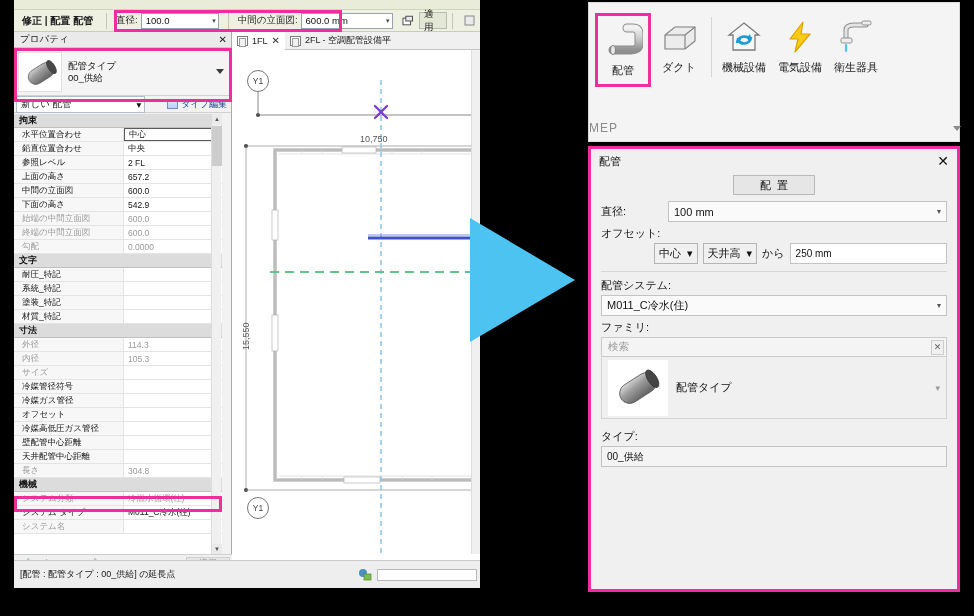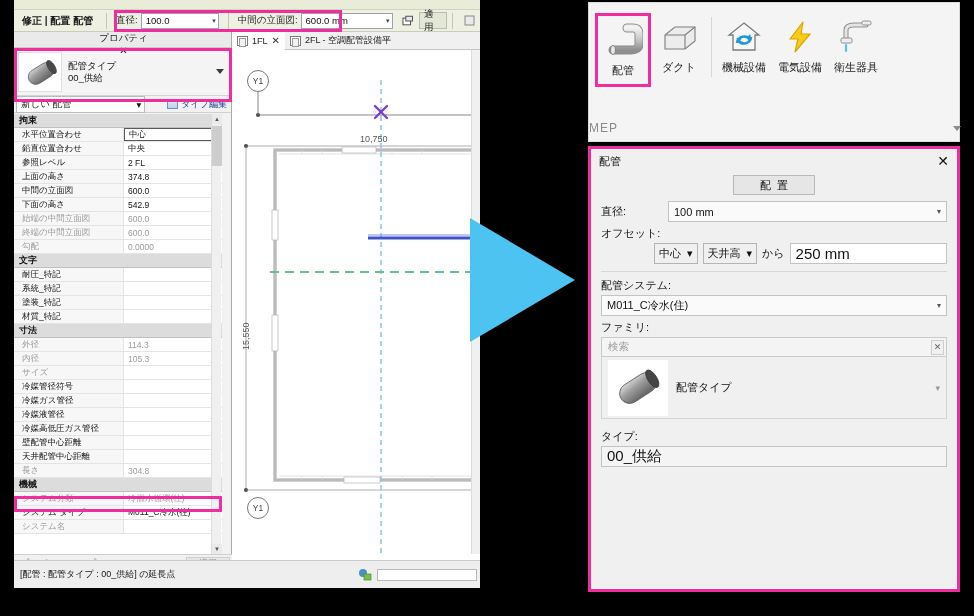--- a/index.html
+++ b/index.html
@@ -67,21 +67,21 @@
   }
 
   
   .props {
     position: absolute; left: 0; top: 32px; width: 218px; height: 540px;
     background: #f2f2f2; border-right: 1px solid #a9a9a9;
   }
   .props-title {
     height: 16px; background: #eaeaea; border-bottom: 1px solid #c9c9c9;
     display: flex; align-items: center; justify-content: space-between;
-    padding: 0 4px 0 6px; font-size: 9.5px; color: #1d1d1d; flex-direction: column;
+    padding: 0 4px 0 6px; font-size: 9.5px; color: #1d1d1d;
   }
   .props-title .xw { font-weight: bold; font-size: 10px; }
   .type-selector {
     height: 48px; background: #f4f4f4; border-bottom: 1px solid #d3d3d3;
     display: flex; align-items: center; padding: 0 4px; gap: 6px;
   }
   .thumb {
     width: 44px; height: 40px; background: #ffffff; border: 1px solid #e0e0e0;
     position: relative; flex: 0 0 auto;
   }
@@ -218,21 +218,21 @@
   .fld-label { font-size: 11px; color: #111; padding: 4px 0 2px 10px; }
   .fld-row { display: flex; align-items: center; padding: 0 10px; gap: 5px; }
   .dlg-combo {
     height: 21px; background: #fafafa; border: 1px solid #c3c3c3;
     display: flex; align-items: center; justify-content: space-between;
     padding: 0 5px; font-size: 11px; color: #111;
   }
   .dlg-combo .cc { font-size: 8px; color: #555; }
   .dlg-input {
     height: 21px; background: #ffffff; border: 1px solid #c3c3c3;
-    display: flex; align-items: center; padding: 0 5px; font-size: 15px; color: #111;
+    display: flex; align-items: center; padding: 0 5px; font-size: 10px; color: #111;
   }
   .small-combo {
     height: 21px; background: #f0f0f0; border: 1px solid #b4b4b4;
     display: flex; align-items: center; justify-content: space-between;
     padding: 0 4px; gap: 6px; font-size: 11px; color: #111;
   }
   .kara { font-size: 11px; color: #111; }
   .sep-h { height: 1px; background: #d8d8d8; margin: 7px 0 2px 0; }
   .search-box {
     height: 20px; background: #f4f4f4; border: 1px solid #cacaca;
@@ -359,21 +359,21 @@
           <div class="prow">
             <div class="pname">鉛直位置合わせ</div>
             <div class="pval">中央</div>
           </div>
           <div class="prow">
             <div class="pname">参照レベル</div>
             <div class="pval">2 FL</div>
           </div>
           <div class="prow">
             <div class="pname">上面の高さ</div>
-            <div class="pval">374.8</div>
+            <div class="pval">657.2</div>
           </div>
           <div class="prow">
             <div class="pname">中間の立面図</div>
             <div class="pval">600.0</div>
           </div>
           <div class="prow">
             <div class="pname">下面の高さ</div>
             <div class="pval">542.9</div>
           </div>
           <div class="prow dim">
@@ -426,21 +426,21 @@
           </div>
           <div class="prow">
             <div class="pname">冷媒管径符号</div>
             <div class="pval"></div>
           </div>
           <div class="prow">
             <div class="pname">冷媒ガス管径</div>
             <div class="pval"></div>
           </div>
           <div class="prow">
-            <div class="pname">冷媒液管径</div>
+            <div class="pname">オフセット</div>
             <div class="pval"></div>
           </div>
           <div class="prow">
             <div class="pname">冷媒高低圧ガス管径</div>
             <div class="pval"></div>
           </div>
           <div class="prow">
             <div class="pname">壁配管中心距離</div>
             <div class="pval"></div>
           </div>

